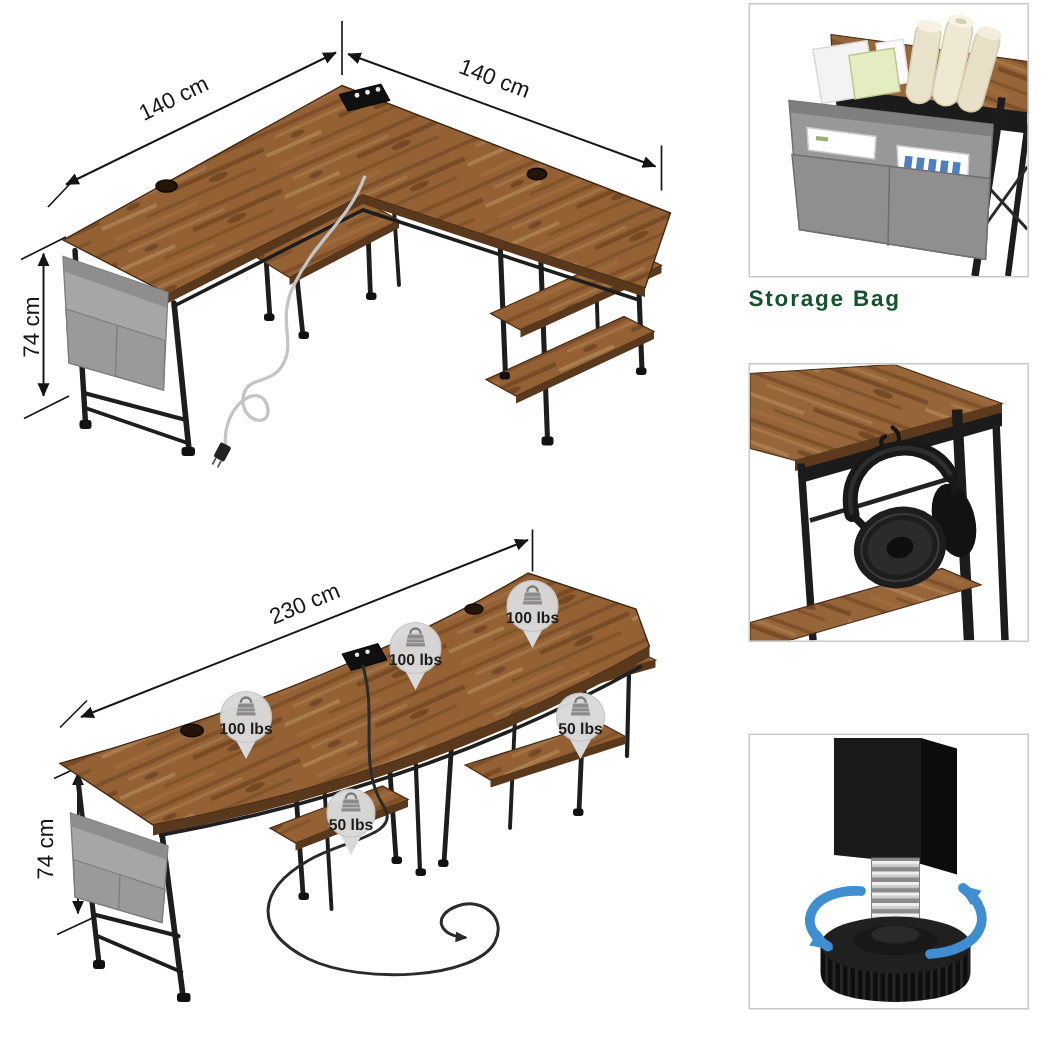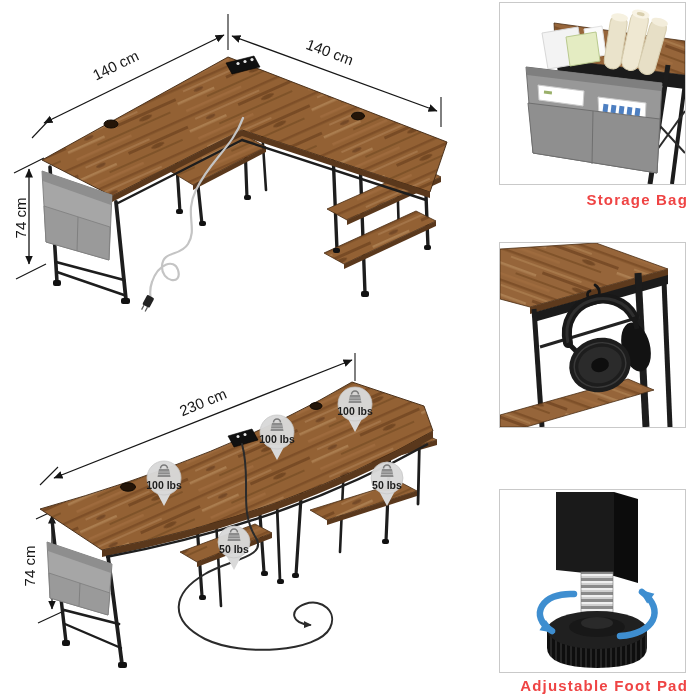--- a/index.html
+++ b/index.html
@@ -7,22 +7,22 @@
   .page{position:relative;width:700px;height:700px;background:#ffffff;}
   .diagram-svg{position:absolute;display:block;}
   #top-desk-svg{left:0;top:0;}
   #bottom-desk-svg{left:0;top:352px;}
   .right-col{position:absolute;left:499px;top:0;width:189px;height:700px;}
   .panel{position:absolute;left:0;width:187px;border:1px solid #c9c9c9;background:#ffffff;box-sizing:border-box;overflow:hidden;}
   .p1{top:2px;height:183px;}
   .p2{top:242px;height:186px;}
   .p3{top:489px;height:184px;}
   .panel svg{display:block;width:100%;height:100%;}
-  .panel-label{position:absolute;left:0;width:100%;text-align:right;font-size:15px;font-weight:bold;
-               letter-spacing:1.2px;color:#ef4444;white-space:nowrap;}
+  .panel-label{position:absolute;left:0;width:100%;font-size:15px;font-weight:bold;
+               letter-spacing:1.2px;color:#14532d;white-space:nowrap;}
   .l1{top:191px;}
   .l2{top:436px;}
   .l3{top:677px;}
   svg text{font-family:"Liberation Sans",sans-serif;}
   .dim-text{font-size:15px;fill:#161616;}
   .badge-text{font-size:10.5px;font-weight:bold;fill:#1d1d1d;}
   .dim-line{stroke:#161616;stroke-width:1.3;fill:none;}
   .tick{stroke:#161616;stroke-width:1.1;fill:none;}
   .metal{stroke:#1d1d1d;fill:none;stroke-linecap:round;}
 </style>
@@ -383,16 +383,15 @@
           <path d="M47,140 L47,158 Q47,177 97,178 Q147,177 147,158 L147,140 Z" fill="url(#knurl)"></path>
           <ellipse cx="97" cy="140" rx="50" ry="19" fill="#202020"></ellipse>
           <ellipse cx="97" cy="137" rx="28" ry="10" fill="#181818"></ellipse>
           <ellipse cx="97" cy="133" rx="16" ry="6" fill="#2a2a2a"></ellipse>
         </g>
 
         <path d="M74,104 C42,102 28,126 52,141" fill="none" stroke="#3e8ed0" stroke-width="6.5" stroke-linecap="round" marker-end="url(#bluearrow)"></path>
         <path d="M120,146 C154,144 166,120 142,102" fill="none" stroke="#3e8ed0" stroke-width="6.5" stroke-linecap="round" marker-end="url(#bluearrow)"></path>
       </svg>
     </div>
-    <div class="panel-label l3">Adjustable Foot Pad</div>
 
   </div>
 </div>
 
 </body></html>

